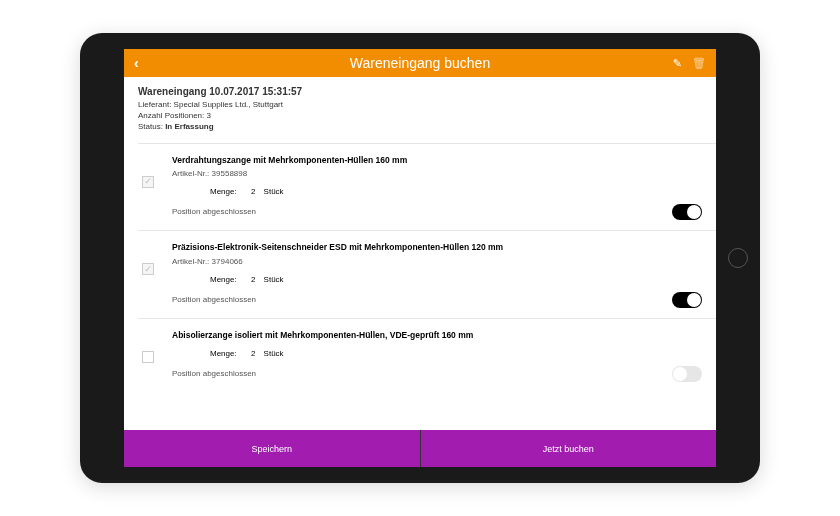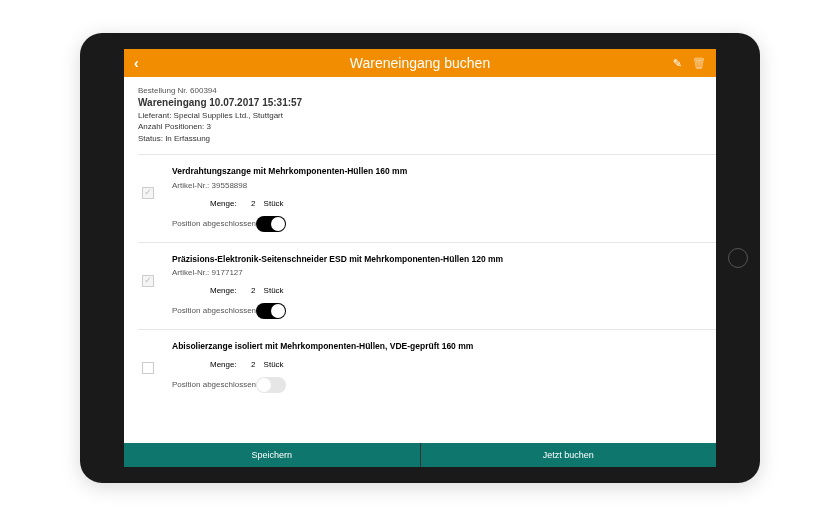--- a/index.html
+++ b/index.html
@@ -66,21 +66,21 @@
   .trash-icon { font-size: 11px; opacity: 0.6; }
 
   .meta {
     padding: 8px 14px 10px 14px;
     font-size: 8px;
     line-height: 1.4;
     color: #333;
   }
   .meta .order-nr { color:#555; }
   .meta .title-line { font-weight: bold; font-size: 10px; }
-  .meta .bold { font-weight: normal; }
+  .meta .bold { font-weight: bold; }
 
   .divider {
     height: 1px;
     background: #e6e6e6;
     margin-left: 14px;
   }
 
   .item-row {
     padding: 10px 14px 10px 48px;
     position: relative;
@@ -88,20 +88,21 @@
     line-height: 1.5;
   }
   .item-title { font-weight: bold; font-size: 8.5px; margin-bottom: 2px; }
   .item-sub { color: #555; }
   .item-qty-row { margin-top: 6px; margin-left: 38px; }
   .item-qty-val { display:inline-block; margin-left: 12px; margin-right: 6px; }
   .item-status-row {
     margin-top: 6px;
     display: flex;
     align-items: center;
+    justify-content: space-between;
     color: #555;
   }
 
   .check {
     position: absolute;
     left: 18px;
     top: 32px;
     width: 12px;
     height: 12px;
     border: 1px solid #ccc;
@@ -129,22 +130,22 @@
     width: 14px;
     height: 14px;
     border-radius: 50%;
     background: #fff;
   }
   .toggle.off { background: #e6e6e6; }
   .toggle.off::after { right: auto; left: 1px; }
 
   .footer {
     margin-top: auto;
-    background: #0f766e;
-    height: 24px;
+    background: #a21caf;
+    height: 37px;
     display: flex;
     color: #fff;
     font-size: 9px;
   }
   .footer-btn {
     flex: 1;
     display: flex;
     align-items: center;
     justify-content: center;
   }
@@ -165,24 +166,20 @@
         <span class="back-icon">‹</span>
       </div>
       <div class="header-title">Wareneingang buchen</div>
       <div class="header-right">
         <span class="edit-icon">✎</span>
         <span class="trash-icon">🗑</span>
       </div>
     </div>
 
     <div class="meta">
-      <div class="order-nr">
-        <span>Bestellung Nr.</span>
-        <span>600394</span>
-      </div>
       <div class="title-line">Wareneingang 10.07.2017 15:31:57</div>
       <div>
         <span>Lieferant:</span>
         <span>Special Supplies Ltd., Stuttgart</span>
       </div>
       <div>
         <span>Anzahl Positionen:</span>
         <span>3</span>
       </div>
       <div>
@@ -211,21 +208,21 @@
       </div>
     </div>
 
     <div class="divider"></div>
 
     <div class="item-row">
       <div class="check">✓</div>
       <div class="item-title">Präzisions-Elektronik-Seitenschneider ESD mit Mehrkomponenten-Hüllen 120 mm</div>
       <div class="item-sub">
         <span>Artikel-Nr.:</span>
-        <span>9177127</span>
+        <span>3794066</span>
       </div>
       <div class="item-qty-row">
         <span>Menge:</span>
         <span class="item-qty-val">2</span>
         <span>Stück</span>
       </div>
       <div class="item-status-row">
         <span>Position abgeschlossen</span>
         <div class="toggle"></div>
       </div>

